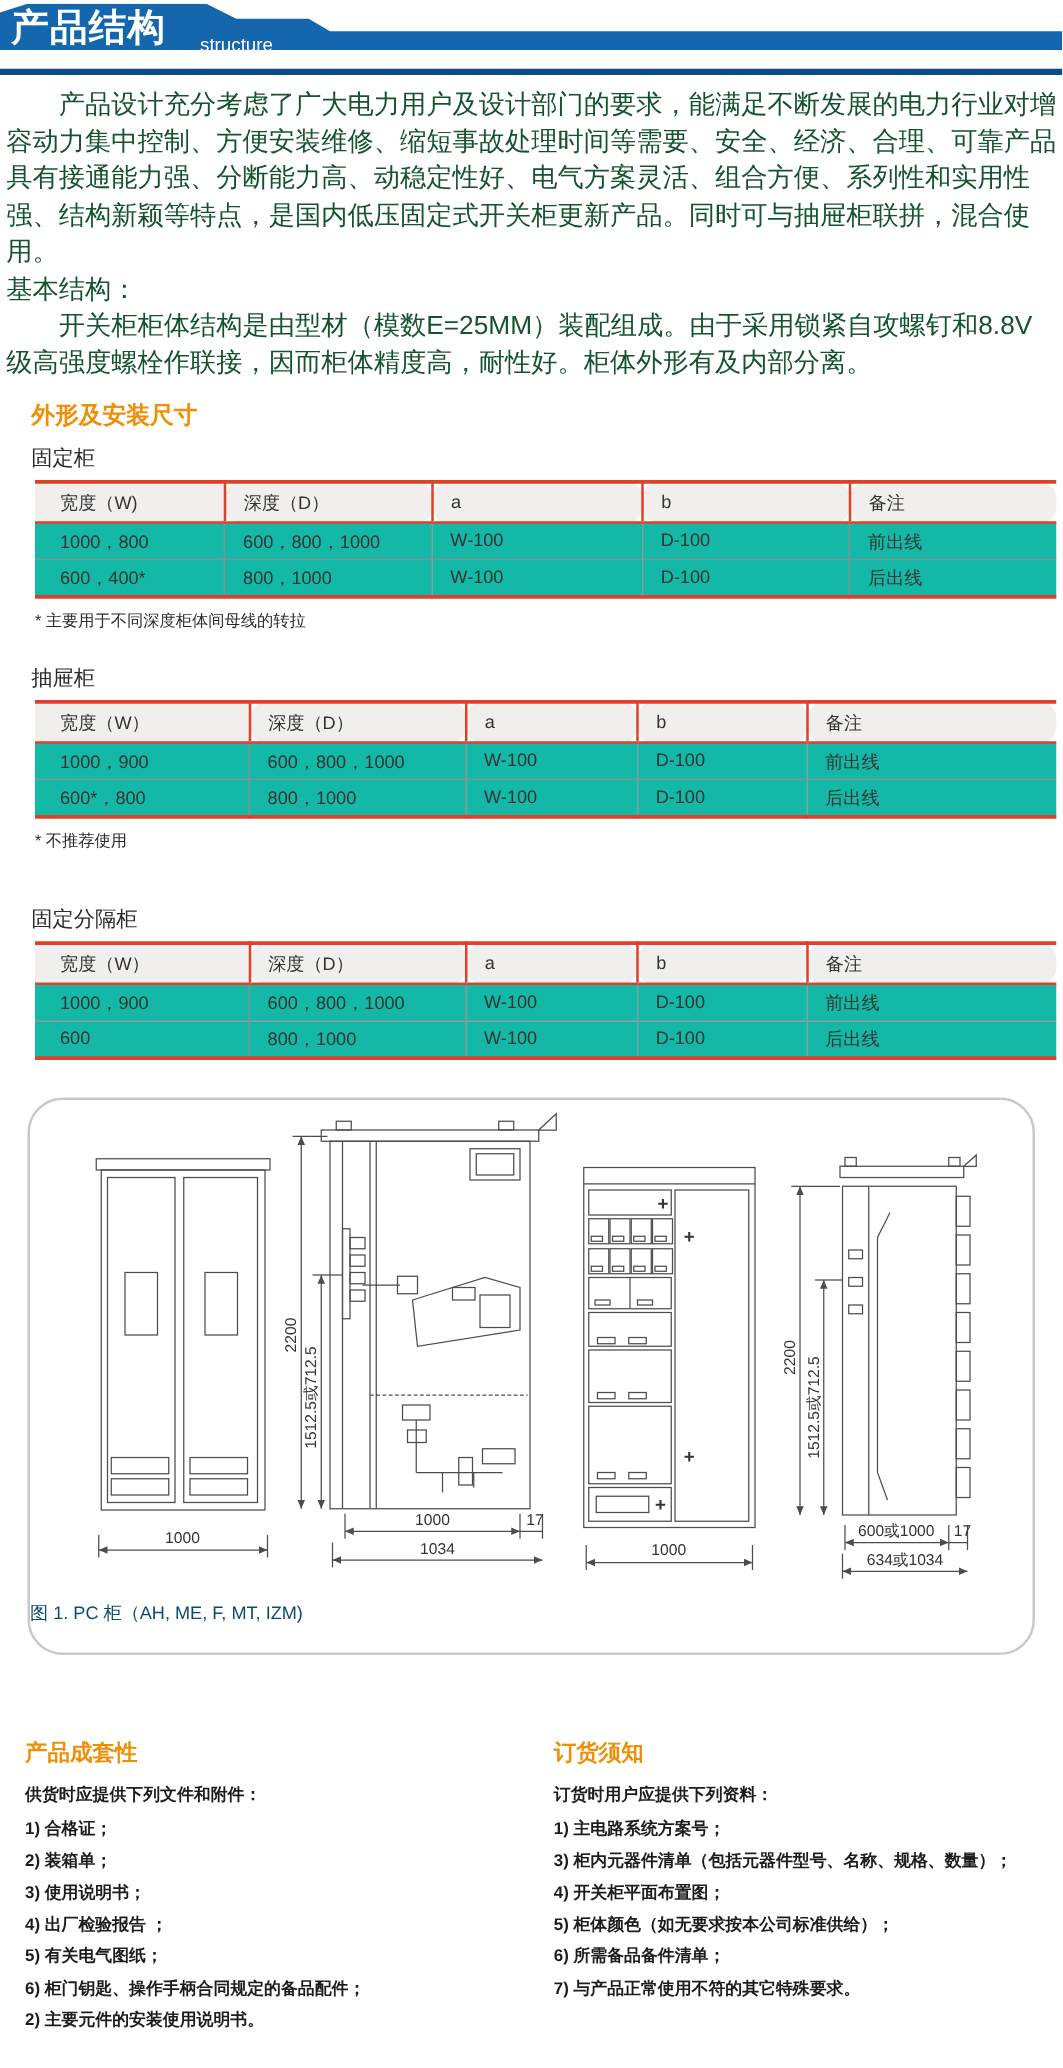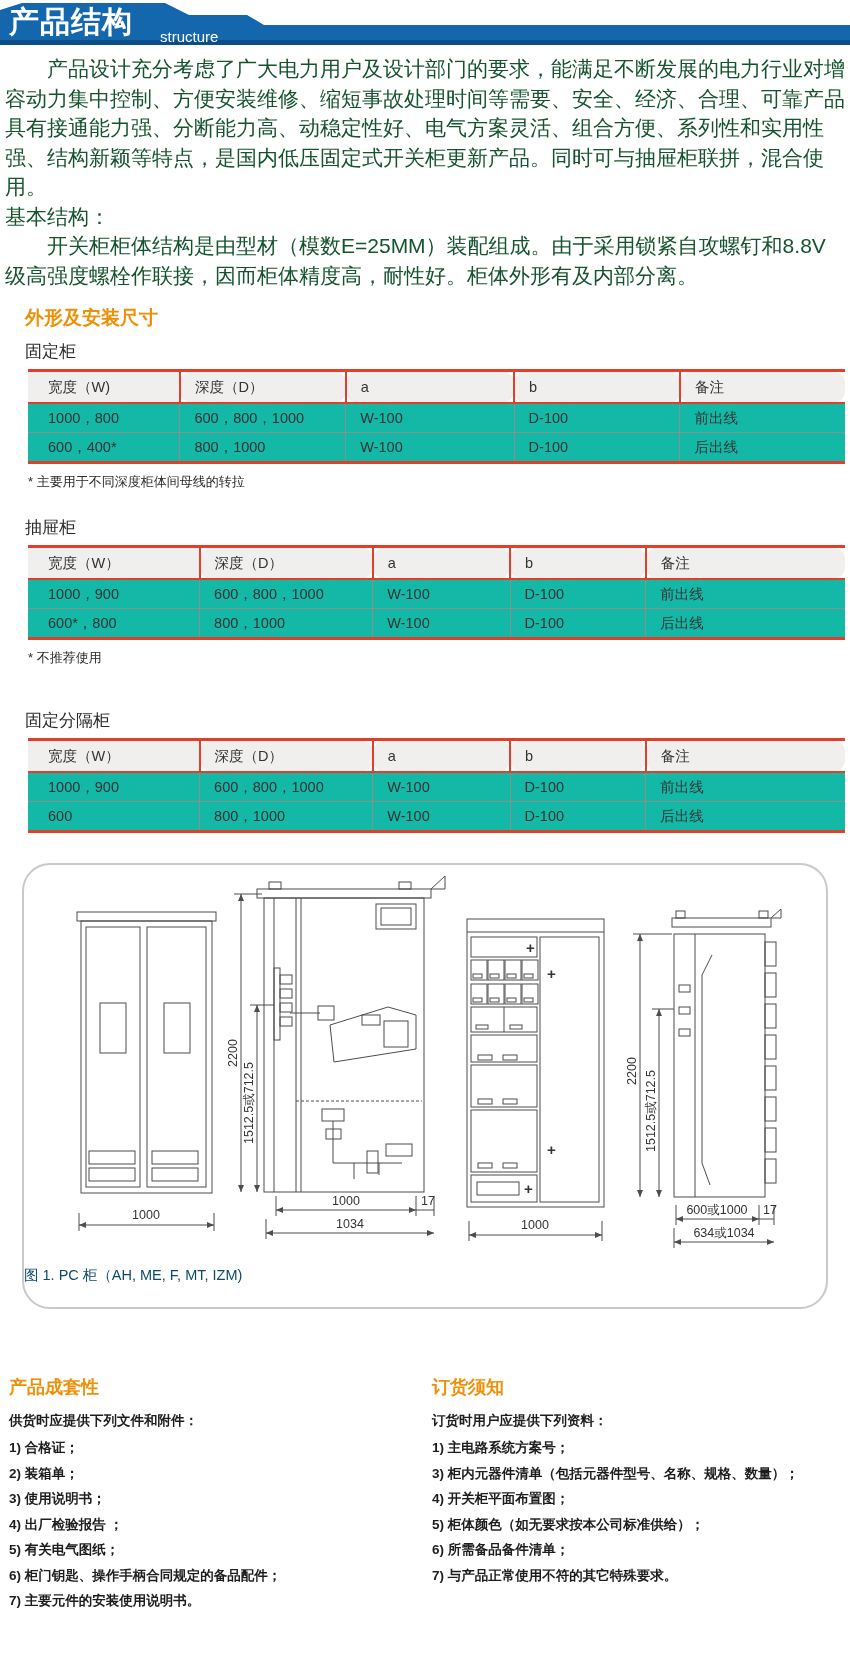--- a/index.html
+++ b/index.html
@@ -1,19 +1,19 @@
 <!DOCTYPE html>
 <html><head>
 <meta charset="utf-8">
 <style>
   html,body{margin:0;padding:0;background:#fff;}
   .page{position:relative;width:850px;height:1654px;overflow:hidden;background:#fff;
         font-family:"Liberation Sans","DejaVu Sans",sans-serif;color:#222;}
   
-  .banner{position:relative;height:45px;}
+  .banner{position:relative;height:60px;}
   .banner-main{position:absolute;left:0;top:0;right:0;height:40px;background:#1467ad;
     clip-path:polygon(0 10px,22px 3px,165px 3px,189px 15px,247px 15px,264px 25px,100% 25px,100% 100%,0 100%);}
   .banner-strip{position:absolute;left:0;right:0;bottom:0;height:5px;background:#0c4d88;}
   .banner-title{position:absolute;left:9px;top:2px;font-size:30px;font-weight:700;color:#fff;letter-spacing:1px;}
   .banner-sub{position:absolute;left:160px;top:28px;font-size:15px;color:#fff;}
   
   .intro{margin:9px 4px 0 5px;font-size:21px;line-height:29.5px;font-weight:400;color:#14532d;}
   .intro p{margin:0;}
   .indent{text-indent:2em;}
   
@@ -37,21 +37,21 @@
   .diagram-box{position:relative;box-sizing:border-box;margin:30px 0 0 22px;width:806px;height:446px;
     border:2px solid #c9c9c9;border-radius:28px;background:#fff;}
   .diagram-box svg{position:absolute;left:0;top:0;}
   .diagram-caption{position:absolute;left:0;right:0;bottom:22px;text-align:left;
     font-size:14.5px;color:#0c4a6e;font-weight:500;}
   .draw{stroke:#4d4d4d;stroke-width:1;fill:none;}
   .dimline{stroke:#4d4d4d;stroke-width:1;}
   .dimtxt{fill:#333;font-size:12.5px;}
   .plus{fill:#333;font-size:15px;font-weight:700;}
   
-  .bottom{display:flex;margin:66px 0 0 9px;}
+  .bottom{display:flex;margin:66px 0 0 20px;}
   .col-left{width:423px;flex:0 0 auto;}
   .col-right{flex:1 1 auto;min-width:0;}
   .bottom h3{margin:0;font-size:18px;line-height:24px;font-weight:700;color:#ee9007;}
   .list-intro{margin-top:13px;font-size:13.5px;line-height:18px;font-weight:700;color:#1d1d1d;}
   .bottom ul{list-style:none;margin:5px 0 0 0;padding:0;}
   .bottom li{font-size:13.5px;line-height:25.5px;font-weight:700;color:#1d1d1d;white-space:nowrap;}
 </style>
 </head>
 <body>
 
@@ -345,21 +345,21 @@
     <div class="col-left">
       <h3>产品成套性</h3>
       <div class="list-intro">供货时应提供下列文件和附件：</div>
       <ul>
         <li>1) 合格证；</li>
         <li>2) 装箱单；</li>
         <li>3) 使用说明书；</li>
         <li>4) 出厂检验报告 ；</li>
         <li>5) 有关电气图纸；</li>
         <li>6) 柜门钥匙、操作手柄合同规定的备品配件；</li>
-        <li>7) 主要元件的安装使用说明书。</li>
+        <li>2) 主要元件的安装使用说明书。</li>
       </ul>
     </div>
     <div class="col-right">
       <h3>订货须知</h3>
       <div class="list-intro">订货时用户应提供下列资料：</div>
       <ul>
         <li>1) 主电路系统方案号；</li>
         <li>3) 柜内元器件清单（包括元器件型号、名称、规格、数量）；</li>
         <li>4) 开关柜平面布置图；</li>
         <li>5) 柜体颜色（如无要求按本公司标准供给）；</li>

